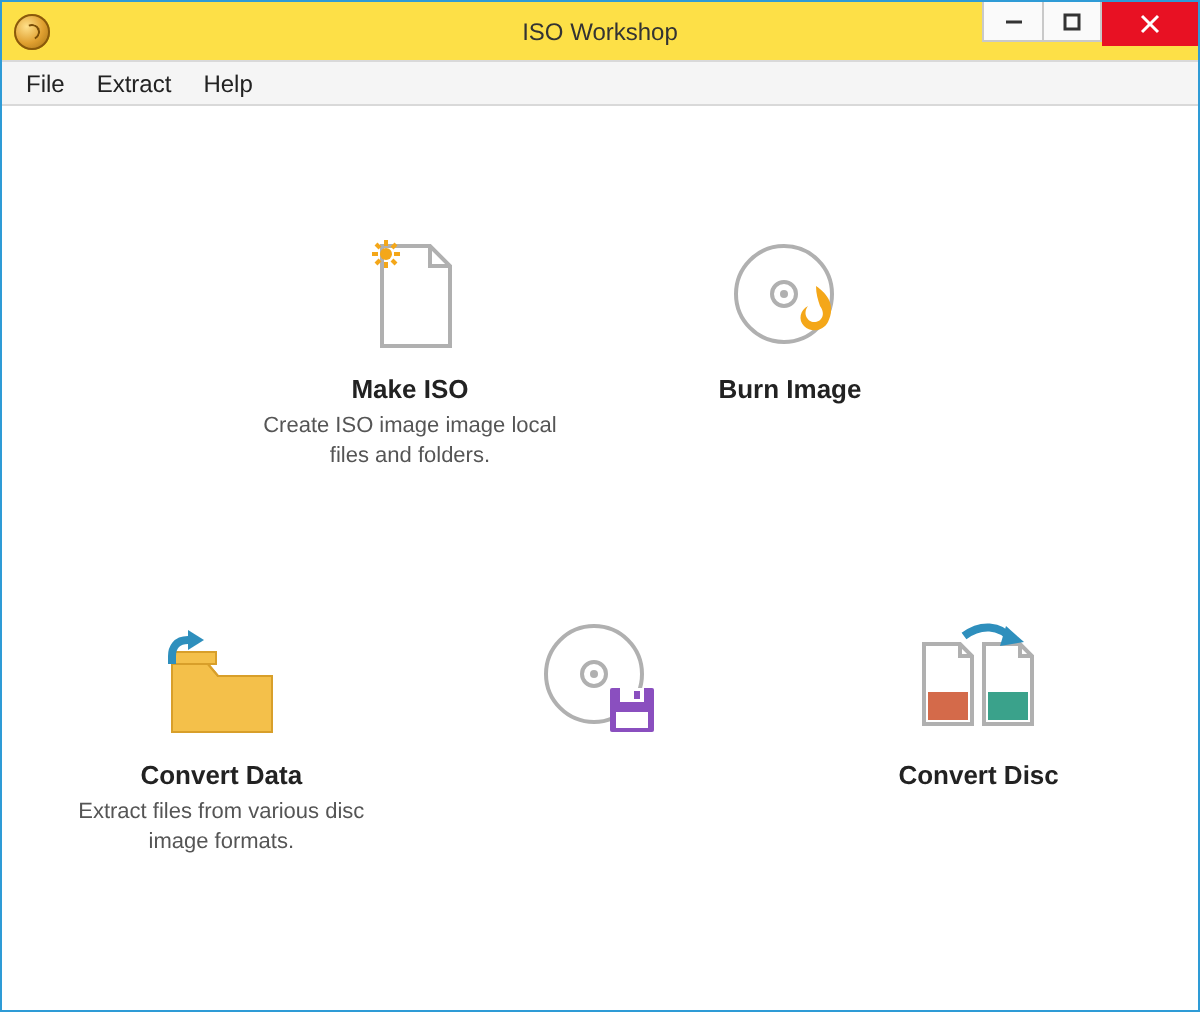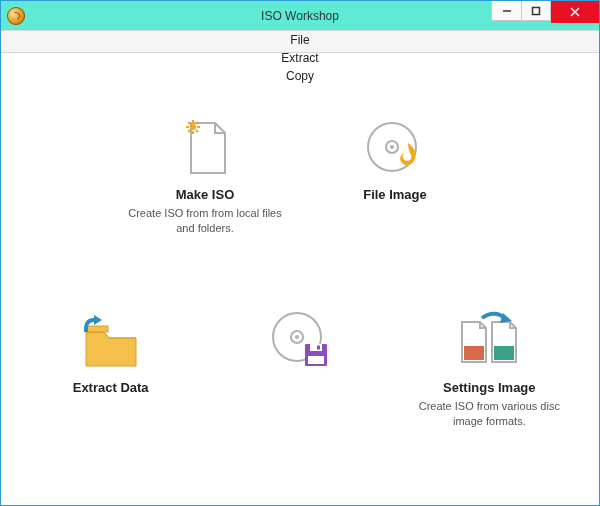--- a/index.html
+++ b/index.html
@@ -6,21 +6,21 @@
   body {
     font-family: "Segoe UI", Tahoma, sans-serif;
     background: #fff;
     width: 600px;
     height: 506px;
     overflow: hidden;
     border: 1px solid #2e9bd6;
   }
   .titlebar {
     height: 30px;
-    background: #5eead4;
+    background: #fde047;
     border-bottom: 1px solid #d9d9d9;
     display: flex;
     align-items: center;
     position: relative;
   }
   .titlebar .app-icon {
     width: 18px; height: 18px;
     margin-left: 6px;
     border-radius: 50%;
     background: radial-gradient(circle at 35% 35%, #ffe08a 0%, #e0a030 50%, #9c6a10 100%);
@@ -79,21 +79,20 @@
   }
   .menubar {
     height: 22px;
     background: #f5f5f5;
     border-bottom: 1px solid #d9d9d9;
     display: flex;
     align-items: center;
     padding: 0 4px;
     font-size: 12px;
     color: #222;
-    flex-direction: column;
   }
   .menu-item { padding: 2px 8px; }
   .content {
     padding: 60px 20px 20px;
   }
   .grid {
     display: grid;
     grid-template-columns: 1fr 1fr 1fr;
     column-gap: 10px;
     row-gap: 70px;
@@ -147,21 +146,21 @@
           <line x1="2" y1="2" x2="10" y2="10" stroke="#fff" stroke-width="1.5"></line>
           <line x1="10" y1="2" x2="2" y2="10" stroke="#fff" stroke-width="1.5"></line>
         </svg>
     </div>
   </div>
 </div>
 
 <div class="menubar">
   <div class="menu-item">File</div>
   <div class="menu-item">Extract</div>
-  <div class="menu-item">Copy</div>
+  <div class="menu-item">Help</div>
 </div>
 
 <div class="content">
   <div class="grid">
 
     <div class="row1">
       <div class="card">
         <div class="icon-wrap">
           <svg width="56" height="60">
             <g fill="none" stroke="#b0b0b0" stroke-width="2">
@@ -177,49 +176,50 @@
                 <line x1="10" y1="6" x2="13" y2="6"></line>
                 <line x1="1" y1="1" x2="3" y2="3"></line>
                 <line x1="9" y1="9" x2="11" y2="11"></line>
                 <line x1="1" y1="11" x2="3" y2="9"></line>
                 <line x1="9" y1="3" x2="11" y2="1"></line>
               </g>
             </g>
           </svg>
         </div>
         <div class="label">Make ISO</div>
-        <div class="desc">Create ISO from from local files and folders.</div>
+        <div class="desc">Create ISO image image local files and folders.</div>
       </div>
 
       <div class="card">
         <div class="icon-wrap">
           <svg width="62" height="60">
             <circle cx="28" cy="30" r="24" fill="none" stroke="#b0b0b0" stroke-width="2"></circle>
             <circle cx="28" cy="30" r="6" fill="none" stroke="#b0b0b0" stroke-width="2"></circle>
             <circle cx="28" cy="30" r="2" fill="#b0b0b0"></circle>
             <path d="M44 26 C50 30 54 36 50 44 C48 48 42 50 38 46 C35 43 36 38 40 36 C37 40 40 44 43 44 C47 44 49 40 46 36 C45 33 44 30 44 26 Z" fill="#f4a719"></path>
           </svg>
         </div>
-        <div class="label">File Image</div>
+        <div class="label">Burn Image</div>
       </div>
     </div>
 
     <div class="card">
       <div class="icon-wrap">
         <svg width="62" height="58">
           <path d="M6 20 h18 l5 6 h27 v28 h-50 z" fill="#f4c04a" stroke="#d89f2a" stroke-width="1"></path>
           <path d="M6 20 h18 l5 6 h27" fill="none" stroke="#d89f2a" stroke-width="1"></path>
           <rect x="6" y="14" width="22" height="6" fill="#f4c04a" stroke="#d89f2a" stroke-width="1"></rect>
           <g stroke="#2e8fbd" stroke-width="4" fill="#2e8fbd">
             <path d="M14 8 C 8 8 6 12 6 16 L6 20" fill="none"></path>
             <polygon points="14,3 22,8 14,13" stroke="none"></polygon>
           </g>
         </svg>
       </div>
-      <div class="label">Extract Data</div>
+      <div class="label">Convert Data</div>
+      <div class="desc">Extract files from various disc image formats.</div>
     </div>
 
     <div class="card">
       <div class="icon-wrap">
         <svg width="62" height="60">
           <circle cx="28" cy="27" r="24" fill="none" stroke="#b0b0b0" stroke-width="2"></circle>
           <circle cx="28" cy="27" r="6" fill="none" stroke="#b0b0b0" stroke-width="2"></circle>
           <circle cx="28" cy="27" r="2" fill="#b0b0b0"></circle>
           <g transform="translate(36,34)">
             <rect x="0" y="0" width="22" height="22" fill="#8a4fbf" rx="1"></rect>
@@ -243,18 +243,17 @@
             <path d="M36 12 h18 l6 6 v34 h-24 z"></path>
             <path d="M54 12 v6 h6"></path>
           </g>
           <rect x="38" y="36" width="20" height="14" fill="#3aa28b"></rect>
           <g stroke="#2e8fbd" stroke-width="4" fill="#2e8fbd">
             <path d="M26 8 C 34 2 44 2 50 10" fill="none"></path>
             <polygon points="47,3 56,11 44,13" stroke="none"></polygon>
           </g>
         </svg>
       </div>
-      <div class="label">Settings Image</div>
-      <div class="desc">Create ISO from various disc image formats.</div>
+      <div class="label">Convert Disc</div>
     </div>
 
   </div>
 </div>
 
 </body></html>

